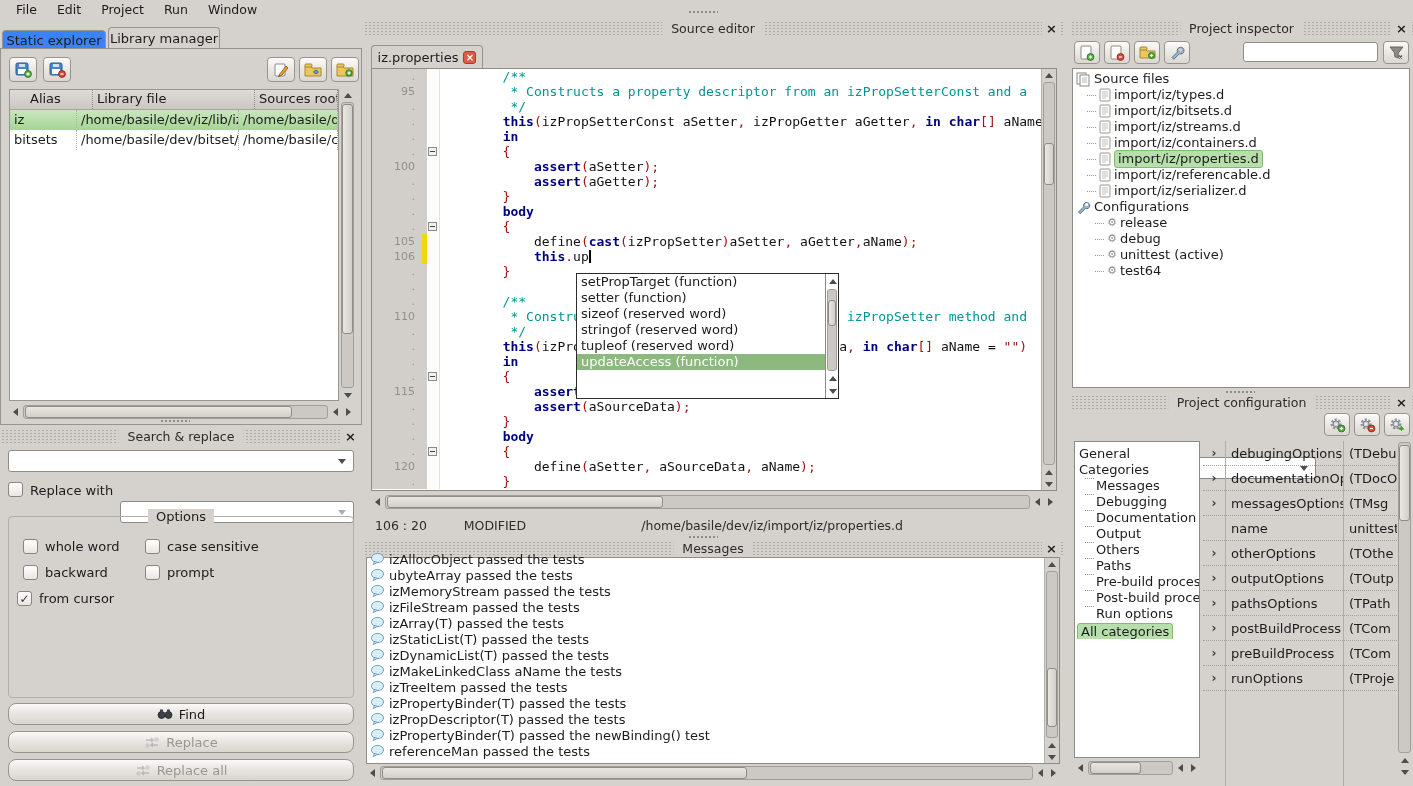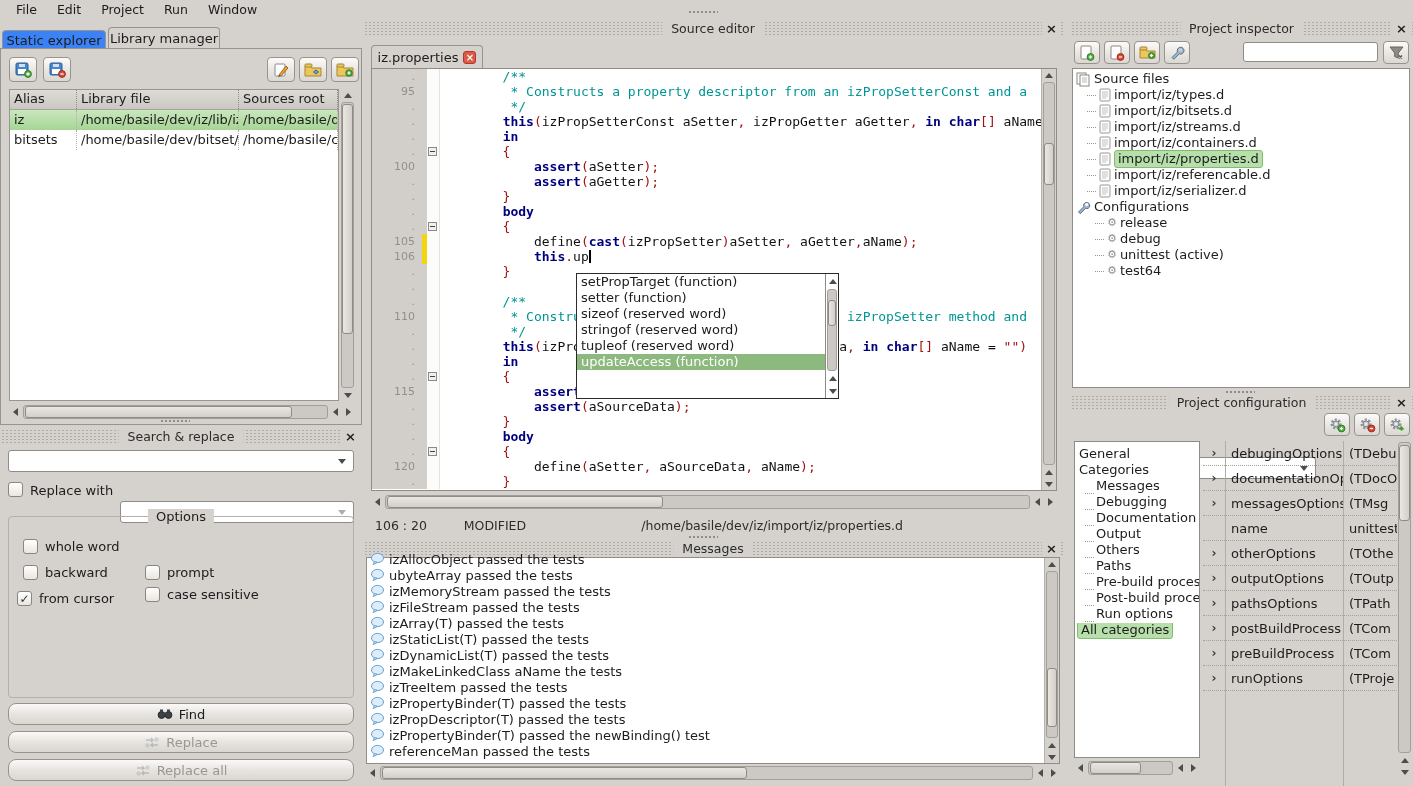--- a/index.html
+++ b/index.html
@@ -94,21 +94,21 @@
 
   
   #insp-tree { left:1072px; top:68px; width:338px; height:320px; border:1px solid #8f8b85; background:#fff; overflow:hidden; padding-top:2px; }
   .trow { height:16px; line-height:16px; display:flex; align-items:center; gap:3px; font-size:13px; white-space:nowrap; }
   .stub { display:inline-block; width:9px; height:1px; border-top:1px dotted #9a968f; flex:none; }
   .pill { background:#b7dfab; border:1px solid #84bb72; border-radius:3px; padding:0 3px; }
   .gear { font-size:11px; color:#8e8e8e; line-height:14px; }
 
   
   #cat-panel { left:1074px; top:441px; width:126px; height:317px; border:1px solid #8f8b85; background:#fff; overflow:hidden; padding-top:4px; position:absolute; }
-  .cat-row { height:16px; line-height:16px; font-size:13px; white-space:nowrap; overflow:hidden; display:flex; align-items:flex-end; padding-left:4px; }
+  .cat-row { height:16px; line-height:16px; font-size:13px; white-space:nowrap; overflow:hidden; display:flex; align-items:flex-start; padding-left:4px; }
   #grid { left:1203px; top:441px; width:194px; height:345px; position:absolute; }
   .vline { position:absolute; top:0; bottom:0; width:1px; background:#b0aca6; }
   .grow { display:flex; height:25px; align-items:center; border-bottom:1px dotted #a5a19b; position:relative; }
   .g-exp { width:22px; text-align:center; font-weight:bold; color:#3c3c3c; font-size:12px; flex:none; }
   .g-name { width:118px; padding-left:6px; font-size:13px; white-space:nowrap; overflow:hidden; flex:none; }
   .g-val { flex:1; padding-left:6px; font-size:13px; white-space:nowrap; overflow:hidden; }
   #grid-vsb { position:absolute; left:1397px; top:441px; width:15px; height:337px; }
 
   .ic { display:inline-flex; align-items:center; justify-content:center; }
   .ic svg { display:block; }
@@ -178,21 +178,21 @@
           <path d="M1 4 L6 4 L8 6 L17 6 L17 14 L1 14 Z" fill="#ecc75d" stroke="#a8872f"></path>
           <rect x="1" y="2" width="7" height="3" rx="1" fill="#ecc75d" stroke="#a8872f"></rect>
           <circle cx="13" cy="11" r="3.2" fill="#57b348" stroke="#2f7a27"></circle>
           <path d="M13 9.5v3M11.5 11h3" stroke="#fff" stroke-width="1.2"></path>
         </svg>
       </span>
     </div>
 
   <div class="abs" style="left:8px; top:40px; width:330px; height:312px; background:#fff; border:1px solid #9a968f;">
     <div class="lt-head">
-      <div class="lt-hcell" style="width:67px;">Alias</div>
+      <div class="lt-hcell" style="width:67px;margin-left:16px;">Alias</div>
       <div class="lt-hcell" style="width:162px;">Library file</div>
       <div class="lt-hcell" style="flex:1;">Sources root</div>
     </div>
     <div id="lib-rows">
         <div class="lt-row sel">
           <div class="lt-cell" style="width: 67px;">iz</div>
           <div class="lt-cell" style="width: 162px;">/home/basile/dev/iz/lib/iz.</div>
           <div class="lt-cell" style="flex: 1 1 0%;">/home/basile/d</div>
         </div>
         <div class="lt-row">
@@ -243,21 +243,21 @@
 <div class="combo abs" style="left:120px; top:479px; width:234px; height:22px;">
     <span class="tri down" style="opacity:.45;"></span>
   </div>
 <div class="optbox abs" style="left:8px; top:516px; width:346px; height:182px;">
   <span class="abs" style="left:50%; transform:translateX(-50%); top:-8px; background:#d5d1cd; padding:0 8px; font-size:13px;">Options</span>
   <div id="sr-checks">
       <div class="abs" style="left: 14px; top: 22px; display: flex; align-items: center; gap: 7px;">
         <span class="cb"></span>
         <span style="font-size: 13px;">whole word</span>
       </div>
-      <div class="abs" style="left: 136px; top: 22px; display: flex; align-items: flex-end; gap: 7px; margin-top: 48px;">
+      <div class="abs" style="left: 136px; top: 22px; display: flex; align-items: flex-end; gap: 7px;">
         <span class="cb"></span>
         <span style="font-size: 13px;">case sensitive</span>
       </div>
       <div class="abs" style="left: 14px; top: 48px; display: flex; align-items: center; gap: 7px;">
         <span class="cb"></span>
         <span style="font-size: 13px;">backward</span>
       </div>
       <div class="abs" style="left: 136px; top: 48px; display: flex; align-items: center; gap: 7px;">
         <span class="cb"></span>
         <span style="font-size: 13px;">prompt</span>

